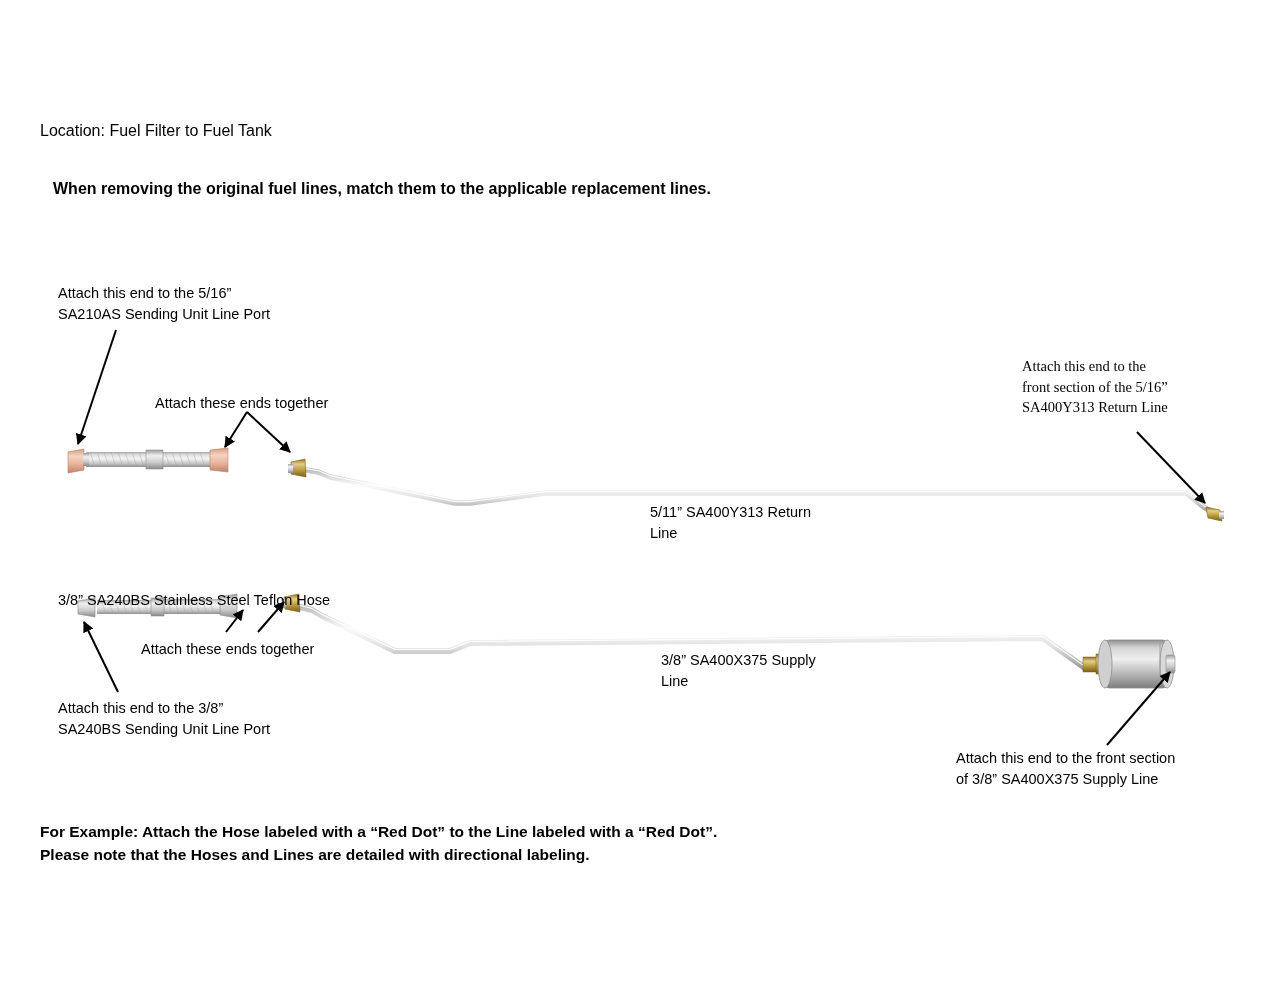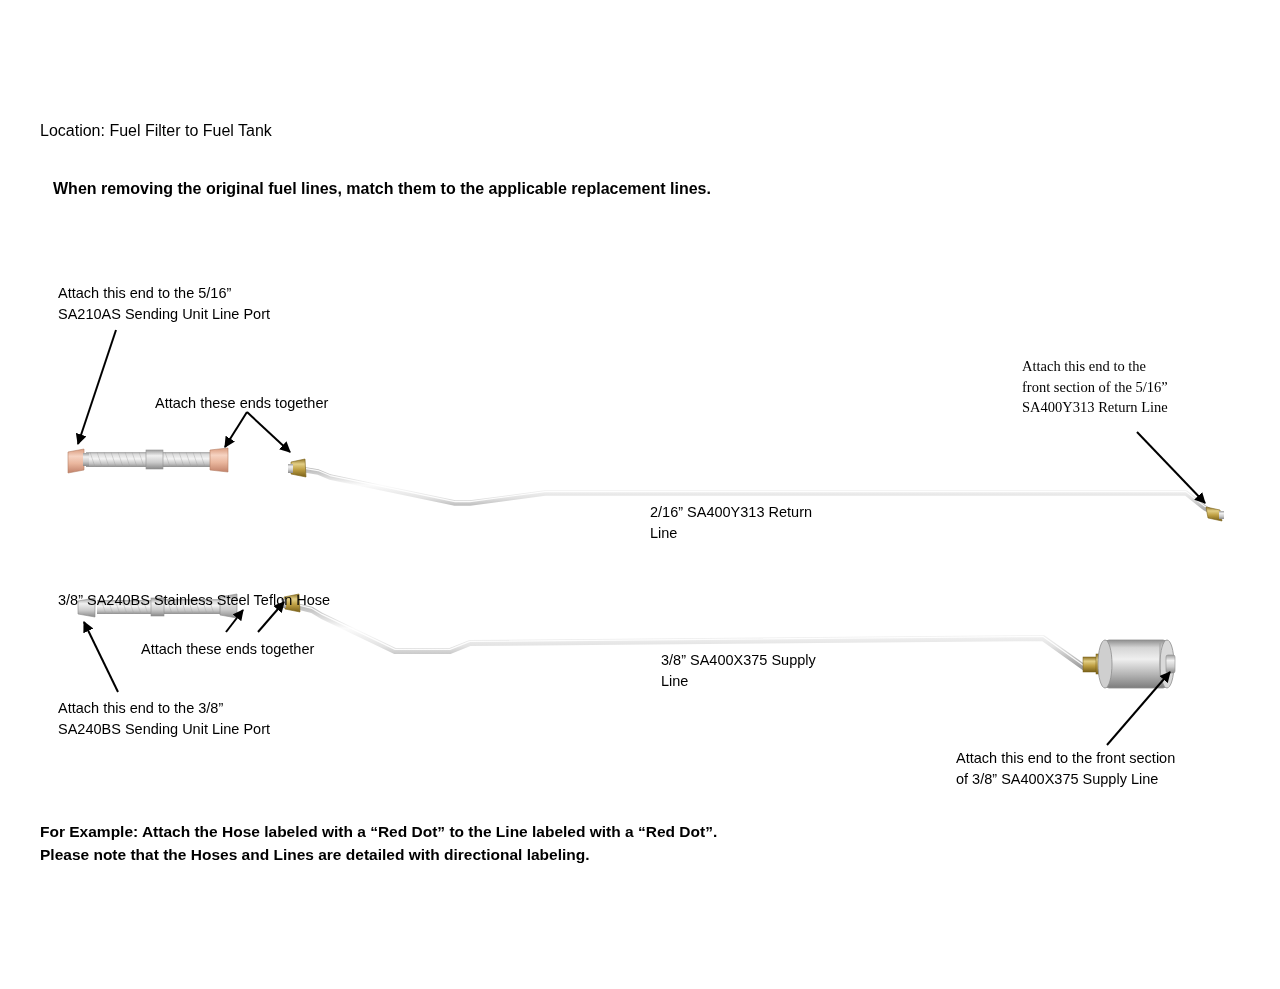--- a/index.html
+++ b/index.html
@@ -268,21 +268,21 @@
   <div class="annot" id="annot-hose-a-end">Attach this end to the 5/16”
 SA210AS Sending Unit Line Port</div>
 
   <div class="annot" id="annot-ends-top">Attach these ends together</div>
 
   <div class="annot" id="annot-return-right">Attach this end to the
 front section of the 5/16”
 SA400Y313 Return Line</div>
 
 
-  <div class="annot" id="label-return-line">2/16” SA400Y313 Return
+  <div class="annot" id="label-return-line">5/11” SA400Y313 Return
 Line</div>
 
   <div class="annot" id="label-hose-b">3/8” SA240BS Stainless Steel Teflon Hose</div>
 
   <div class="annot" id="annot-ends-bottom">Attach these ends together</div>
 
   <div class="annot" id="annot-hose-b-end">Attach this end to the 3/8”
 SA240BS Sending Unit Line Port</div>
 
   <div class="annot" id="label-supply-line">3/8” SA400X375 Supply

